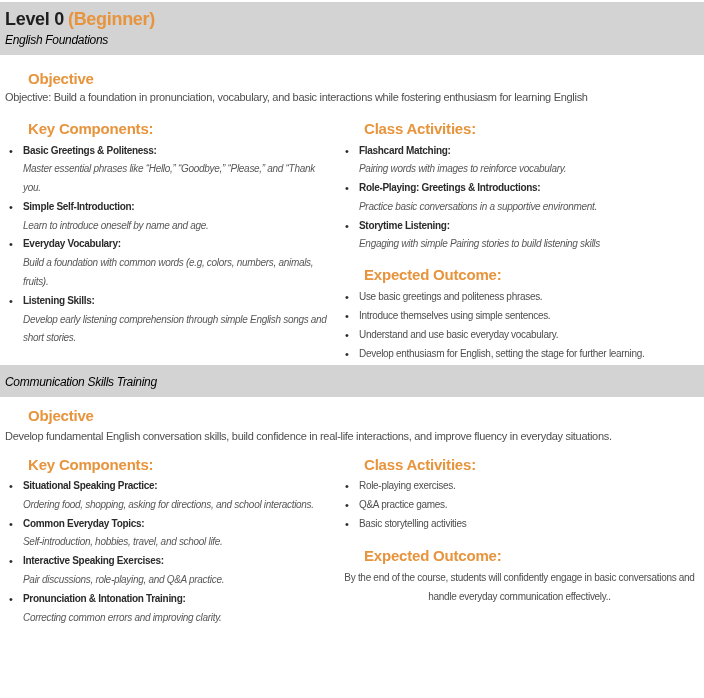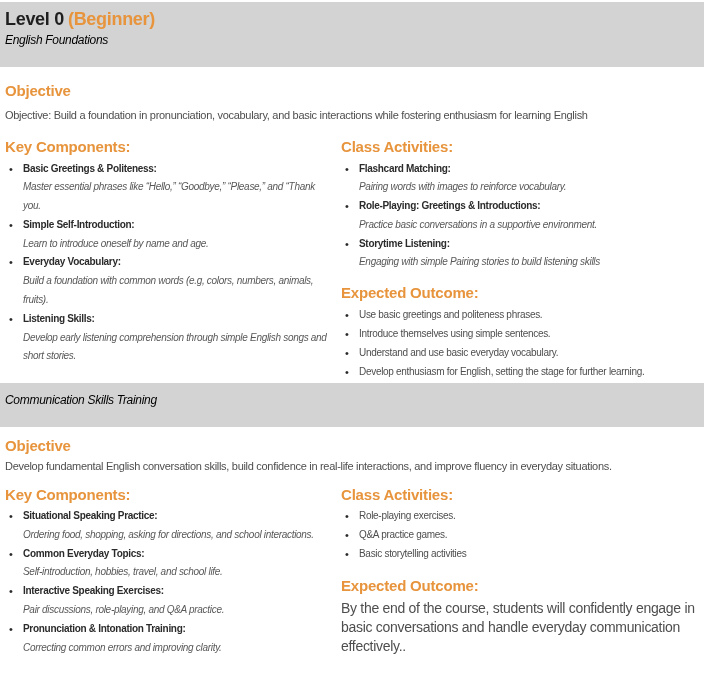--- a/index.html
+++ b/index.html
@@ -5,57 +5,57 @@
   * { margin:0; padding:0; box-sizing:border-box; }
   html,body { background:#ffffff; }
   body {
     width:704px; height:698px; overflow:hidden;
     font-family:"Liberation Sans","DejaVu Sans",sans-serif;
     color:#4b4b4b;
     letter-spacing:-0.3px;
   }
   .band {
     background:#d3d3d3;
-    padding:7px 8px 20px 5px;
+    padding:7px 8px 8px 5px;
     margin-top:2px;
   }
   .band-title {
     font-size:18px; font-weight:bold; color:#1f1f1f;
   }
   .band-title .tag { color:#e7943c; margin-left:4px; }
   .band-sub {
     font-style:italic; font-size:12px; color:#000000; margin-top:3px;
   }
   .content { padding:0 6px 0 5px; }
   .orange-h {
-    color:#e7943c; font-size:15px; font-weight:bold; letter-spacing:-0.2px;
+    color:#e7943c; font-size:15px; font-weight:bold; letter-spacing:-0.2px;margin-left:23px;
   }
   .objective-heading { margin-top:15px; }
   .objective-text {
-    margin-top:8px; font-size:11px; line-height:17.5px; color:#4e4e4e;
+    margin-top:2px; font-size:11px; line-height:17.5px; color:#4e4e4e;
   }
   .cols { display:flex; margin-top:13px; }
   .col-left { width:336px; padding-right:10px; flex:none; }
   .col-right { flex:1; min-width:0; }
   ul { list-style:none; margin-top:5px; }
   li {
     position:relative; padding-left:18px;
     font-size:10px; line-height:18.8px; color:#4e4e4e;
   }
   li::before {
     content:"\2022";
     position:absolute; left:4px; top:0;
     color:#2a2a2a; font-size:11px;
   }
   .kc-title { display:block; font-weight:bold; color:#2b2b2b; }
   .kc-desc { display:block; font-style:italic; color:#585858; }
   .kc-desc.flush { margin-left:-19px; text-indent:19px; }
   .eo-heading { margin-top:12px; }
   .eo-par {
-    margin-top:5px; font-size:14px; line-height:18.8px; color:#4e4e4e;
+    margin-top:5px; font-size:10px; line-height:18.8px; color:#4e4e4e;text-align:center;
   }
   
   .s2 { margin-top:2px; }
   .s2 .objective-heading { margin-top:10px; }
   .s2 .objective-text { margin-top:4px; }
   .s2 .cols { margin-top:10px; }
   .s2 ul.kc-list, .s2 ul.plain-list { margin-top:4px; }
   .s2 .eo-heading { margin-top:14px; }
 </style>
 </head>

